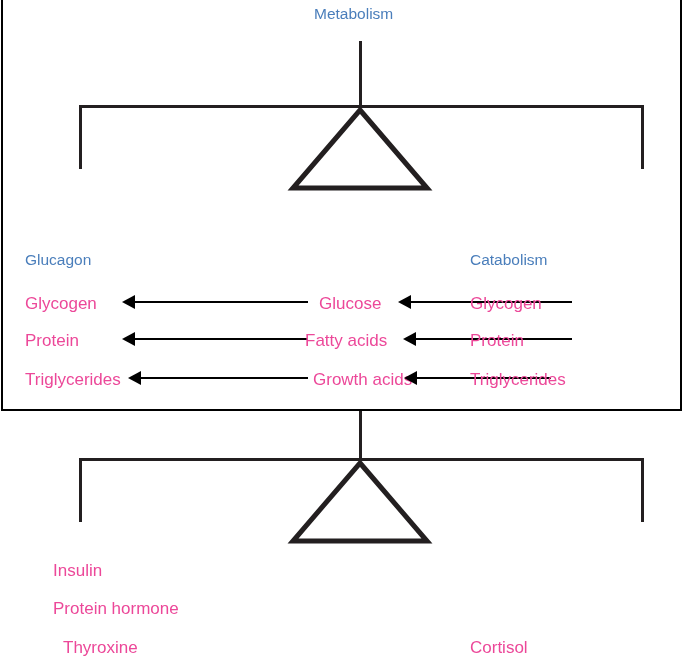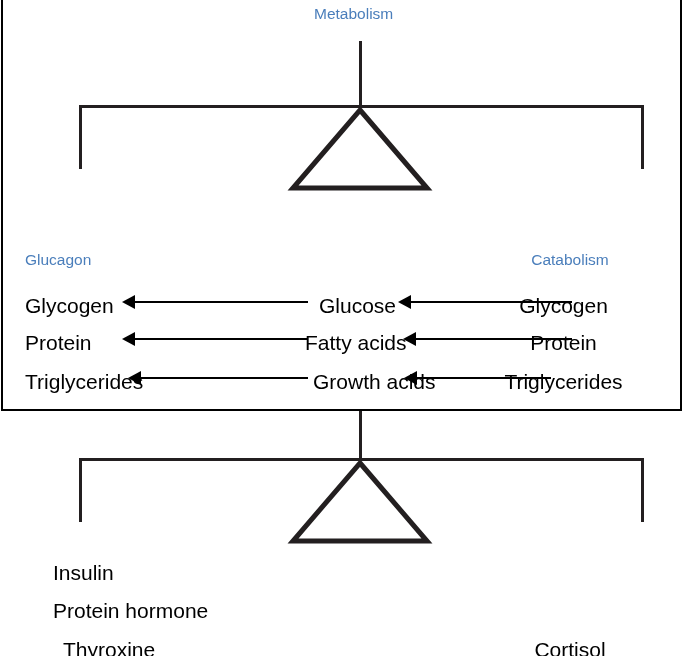--- a/index.html
+++ b/index.html
@@ -40,33 +40,33 @@
     border-right: 2px solid #000;
     border-bottom: 2px solid #000;
     border-top: none;
     box-sizing: border-box;
     background: transparent;
   }
 
   
   .lbl {
     position: absolute;
-    font-size: 21px;
-    color: #000000;
+    font-size: 17px;
+    color: #ec4899;
     white-space: nowrap;
     line-height: 1;
   }
   .lbl-blue {
     position: absolute;
     font-size: 15.5px;
     color: #4a7ebb;
     white-space: nowrap;
     line-height: 1;
   }
-  .r-align { text-align: center; }
+  .r-align { text-align: left; }
 
   
   .arrow {
     position: absolute;
     height: 14px;
   }
   .arrow .shaft {
     position: absolute;
     left: 11px;
     right: 0;

